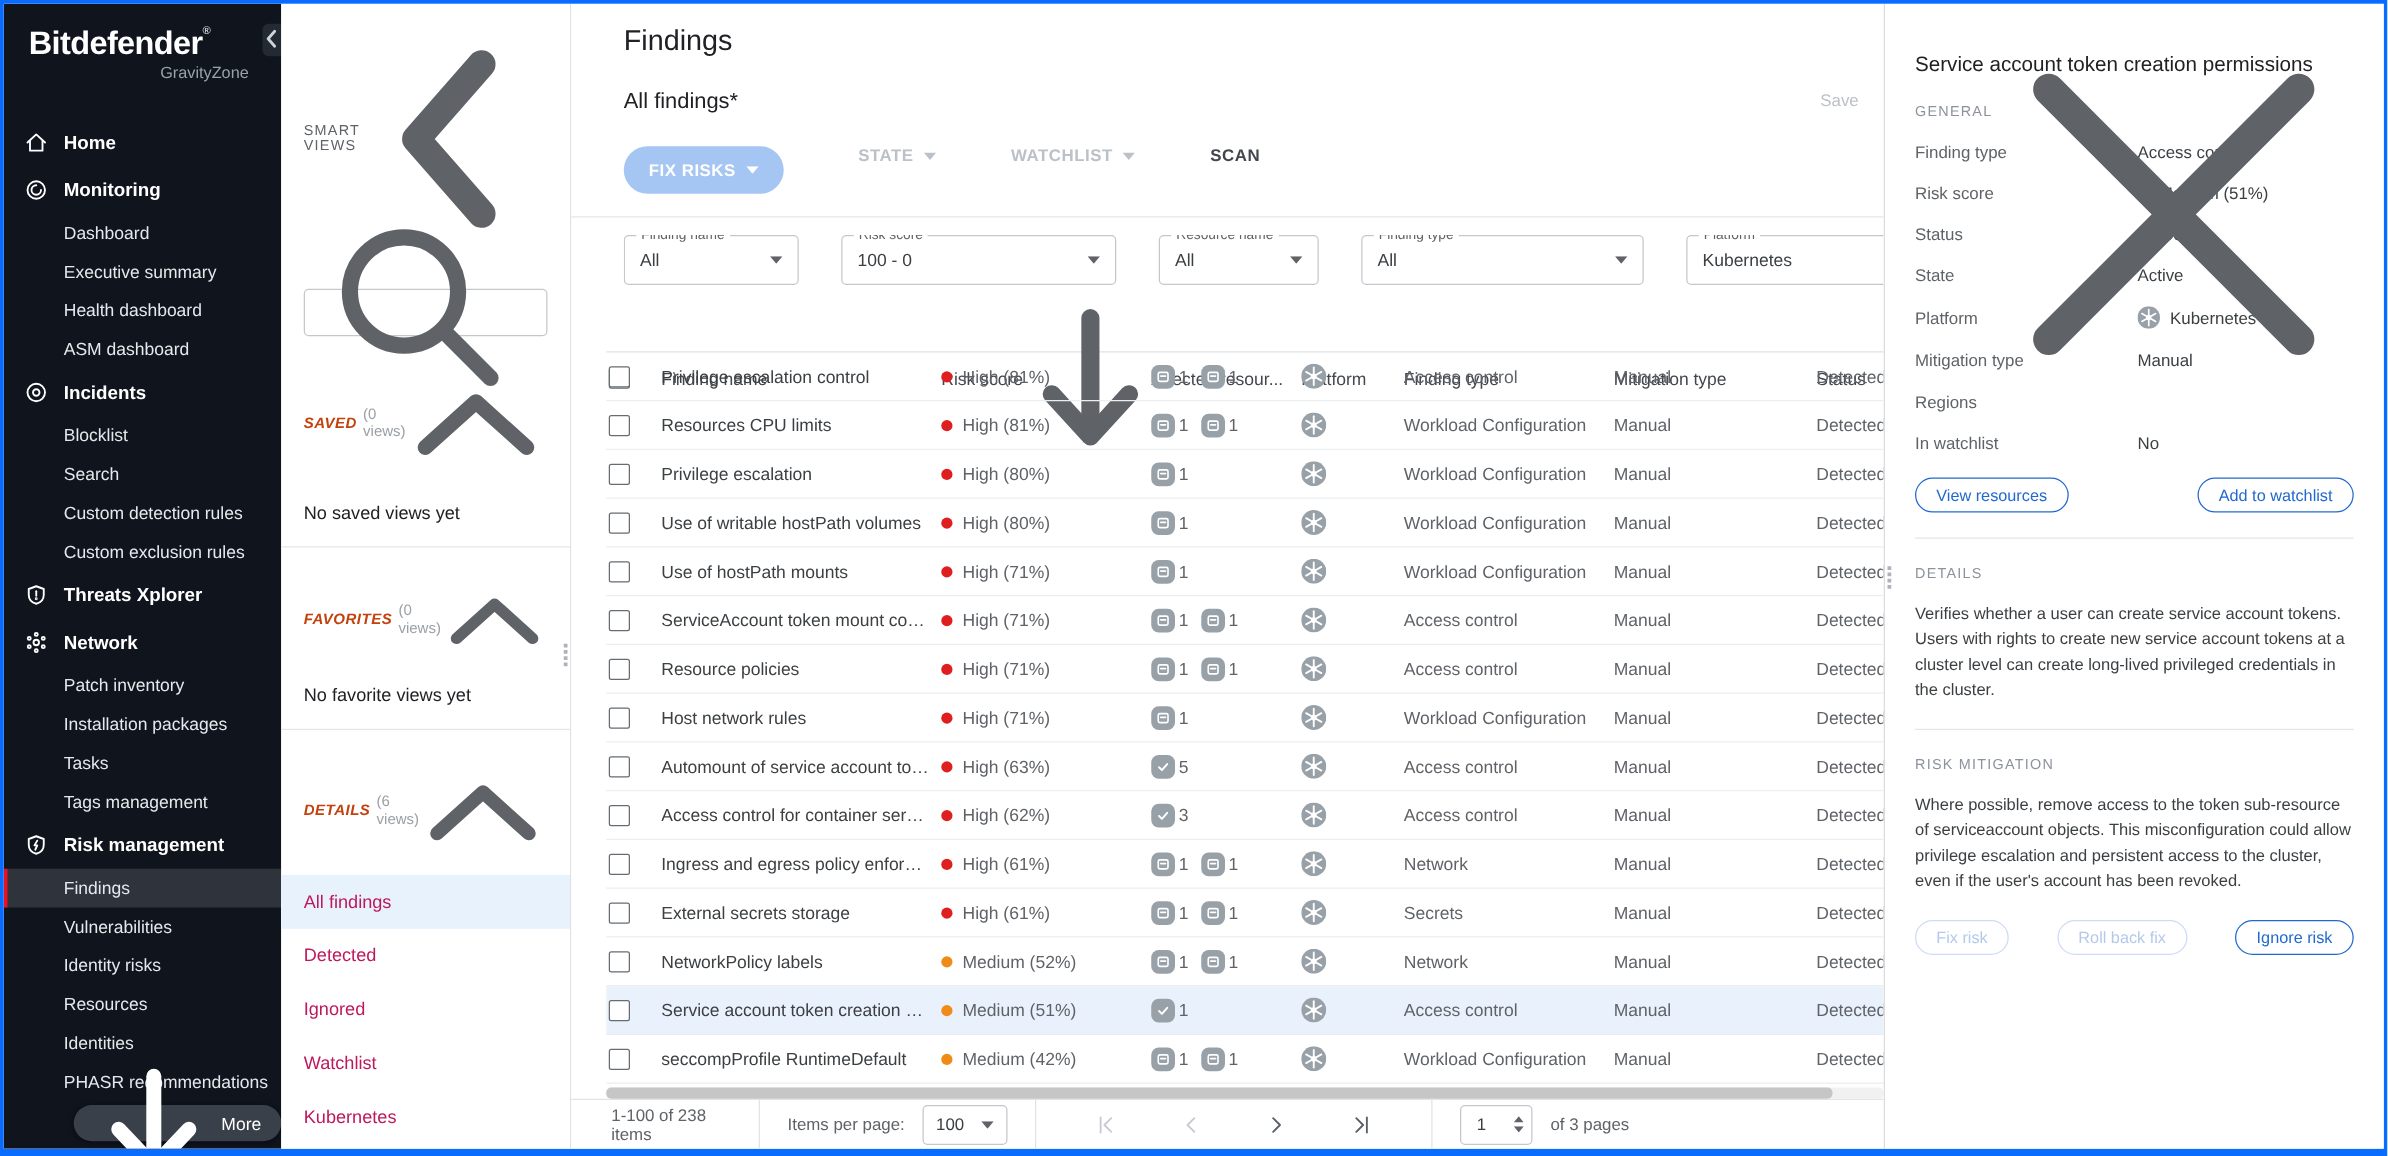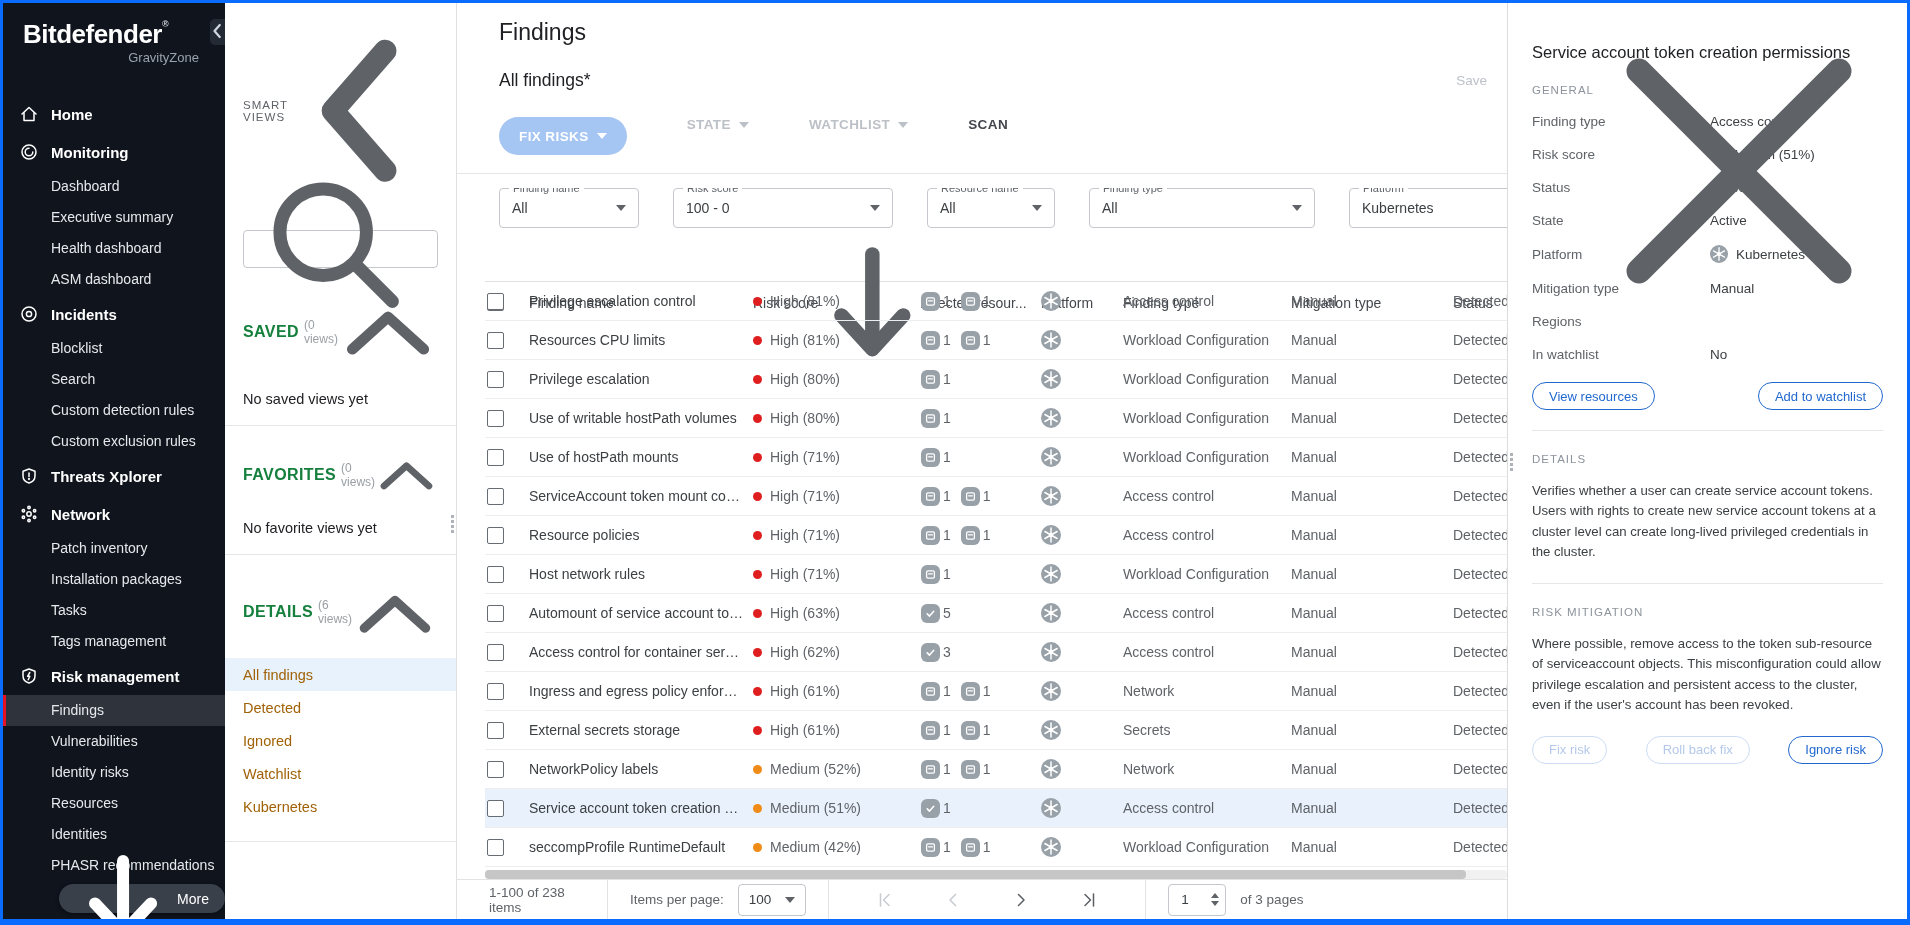--- a/index.html
+++ b/index.html
@@ -22,25 +22,25 @@
 
   
   .smart { width:232px; flex:0 0 232px; border-right:1px solid #e0e0e0; background:#fff; position:relative; padding:0 18px; overflow:hidden; }
   .sv-head { display:flex; justify-content:space-between; align-items:center; margin-top:16px; }
   .sv-title { font-size:11.5px; letter-spacing:1px; color:#5f6368; }
   .sv-chev { color:#5f6368; cursor:pointer; display:flex; }
   .sv-search { margin-top:28px; height:38px; border:1px solid #c4c7cc; border-radius:4px; display:flex; align-items:center; padding:0 10px; }
   .sv-search input { border:none; outline:none; flex:1; font-size:13.5px; font-style:italic; color:#3c4043; font-family:inherit; min-width:0; }
   .sv-search input::placeholder { color:#9aa0a6; }
   .sv-sec-head { display:flex; align-items:center; margin-top:24px; cursor:pointer; }
-  .sv-sec-name { font-size:16px; font-weight:bold; color:#15803d; letter-spacing:.4px; }
+  .sv-sec-name { font-size:12px; font-weight:bold; color:#c2410c; letter-spacing:.4px;font-style:italic; }
   .sv-sec-count { font-size:12px; color:#9aa0a6; margin-left:5px; flex:1; }
   .sv-empty { font-size:14.5px; color:#202124; margin-top:20px; }
   .sv-divider { border-bottom:1px solid #e6e6e6; margin:18px -18px 0 -18px; }
-  .sv-item { height:33px; display:flex; align-items:center; font-size:14.5px; color:#a16207; margin:0 -18px; padding:0 18px; cursor:pointer; }
+  .sv-item { height:43px; display:flex; align-items:center; font-size:14.5px; color:#be185d; margin:0 -18px; padding:0 18px; cursor:pointer; }
   .sv-item.selected { background:#e8f2fc; }
   .sv-items { margin-top:12px; }
   .drag-dots { position:absolute; display:flex; flex-direction:column; gap:2px; z-index:5; }
   .drag-dots i { width:3px; height:3px; background:#aeb3ba; display:block; }
 
   
   .main { flex:1 1 auto; display:flex; flex-direction:column; overflow:hidden; background:#fff; position:relative; }
   .page-title { font-size:23px; font-weight:500; color:#202124; margin:16px 0 0 42px; }
   .view-row { display:flex; align-items:center; margin:24px 20px 0 42px; }
   .view-title { font-size:17.5px; color:#202124; font-weight:500; flex:1; }

